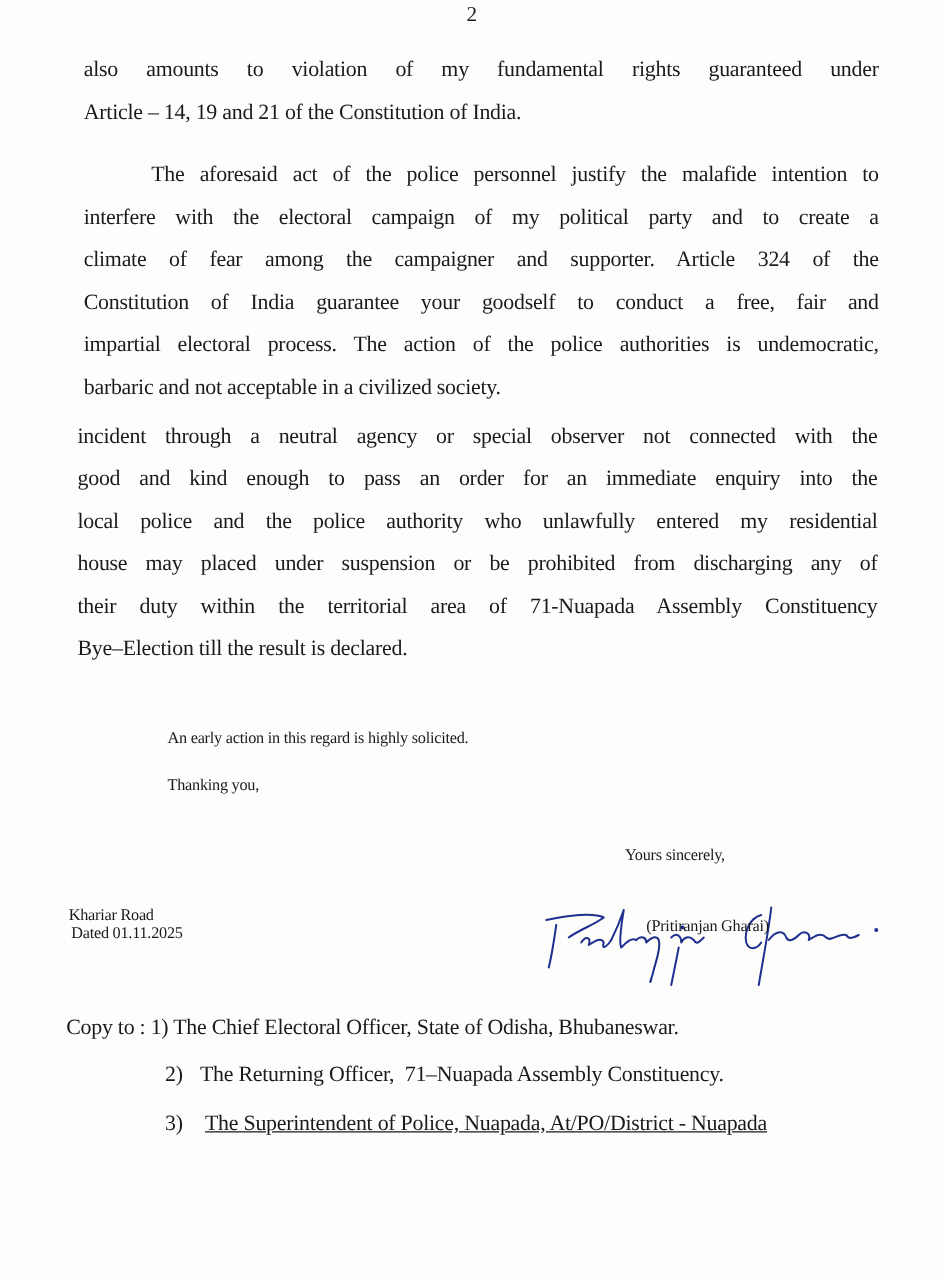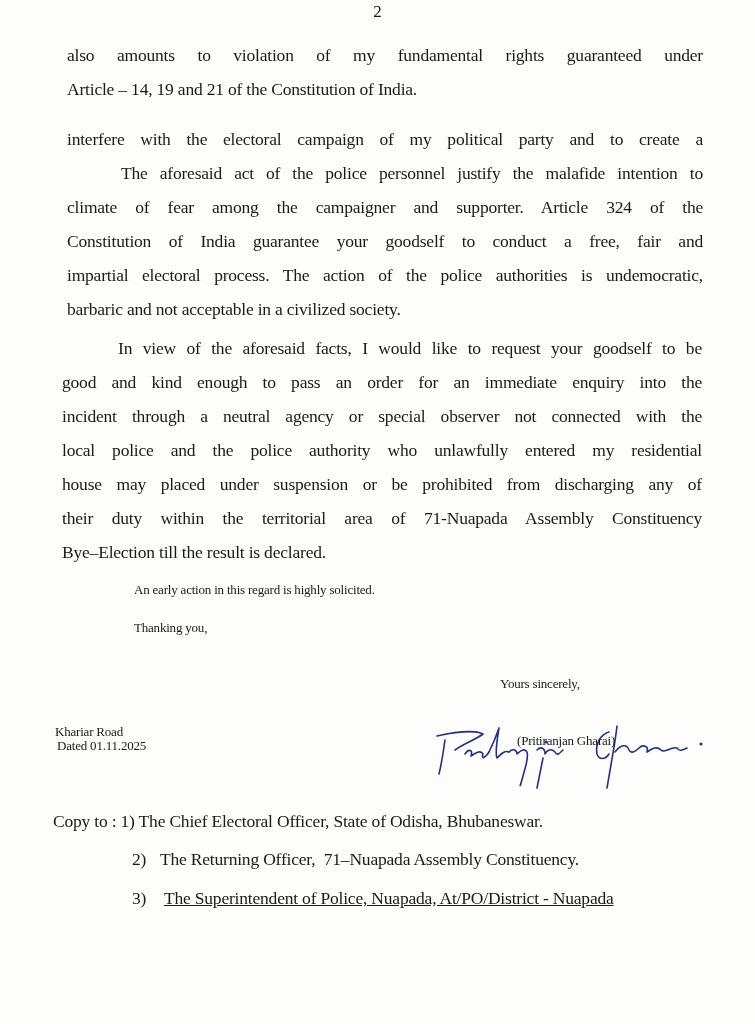--- a/index.html
+++ b/index.html
@@ -79,32 +79,31 @@
 <body>
 
 <div class="page-number">2</div>
 
 <div class="para" id="p1">
   <span class="line">also amounts to violation of my fundamental rights guaranteed under</span>
   <span class="line last">Article – 14, 19 and 21 of the Constitution of India.</span>
 </div>
 
 <div class="para" id="p2">
+  <span class="line" style="padding-left:54px;width:582px;">The aforesaid act of the police personnel justify the malafide intention to</span>
   <span class="line">interfere with the electoral campaign of my political party and to create a</span>
-  <span class="line" style="padding-left:54px;width:582px;">The aforesaid act of the police personnel justify the malafide intention to</span>
   <span class="line">climate of fear among the campaigner and supporter. Article 324 of the</span>
   <span class="line">Constitution of India guarantee your goodself to conduct a free, fair and</span>
   <span class="line">impartial electoral process.  The action of the police authorities is undemocratic,</span>
   <span class="line last">barbaric and not acceptable in a civilized society.</span>
 </div>
 
 <div class="para" id="p3">
-  <span class="line" style="padding-left:56px;width:584px;">In view of the aforesaid facts, I would like to request your goodself to be</span>
+  <span class="line">incident through a neutral agency or special observer not connected with the</span>
   <span class="line">good and kind enough to pass an order for an immediate enquiry into the</span>
-  <span class="line">incident through a neutral agency or special observer not connected with the</span>
   <span class="line">local police and the police authority who unlawfully entered my residential</span>
   <span class="line">house may placed under suspension or be prohibited from discharging any of</span>
   <span class="line">their duty within the territorial area of 71-Nuapada Assembly Constituency</span>
   <span class="line last">Bye–Election till the result is declared.</span>
 </div>
 
 <div class="closing" id="early">An early action in this regard is highly solicited.</div>
 <div class="closing" id="thanks">Thanking you,</div>
 <div class="closing" id="yours">Yours sincerely,</div>
 <div class="closing" id="place">Khariar Road</div>

